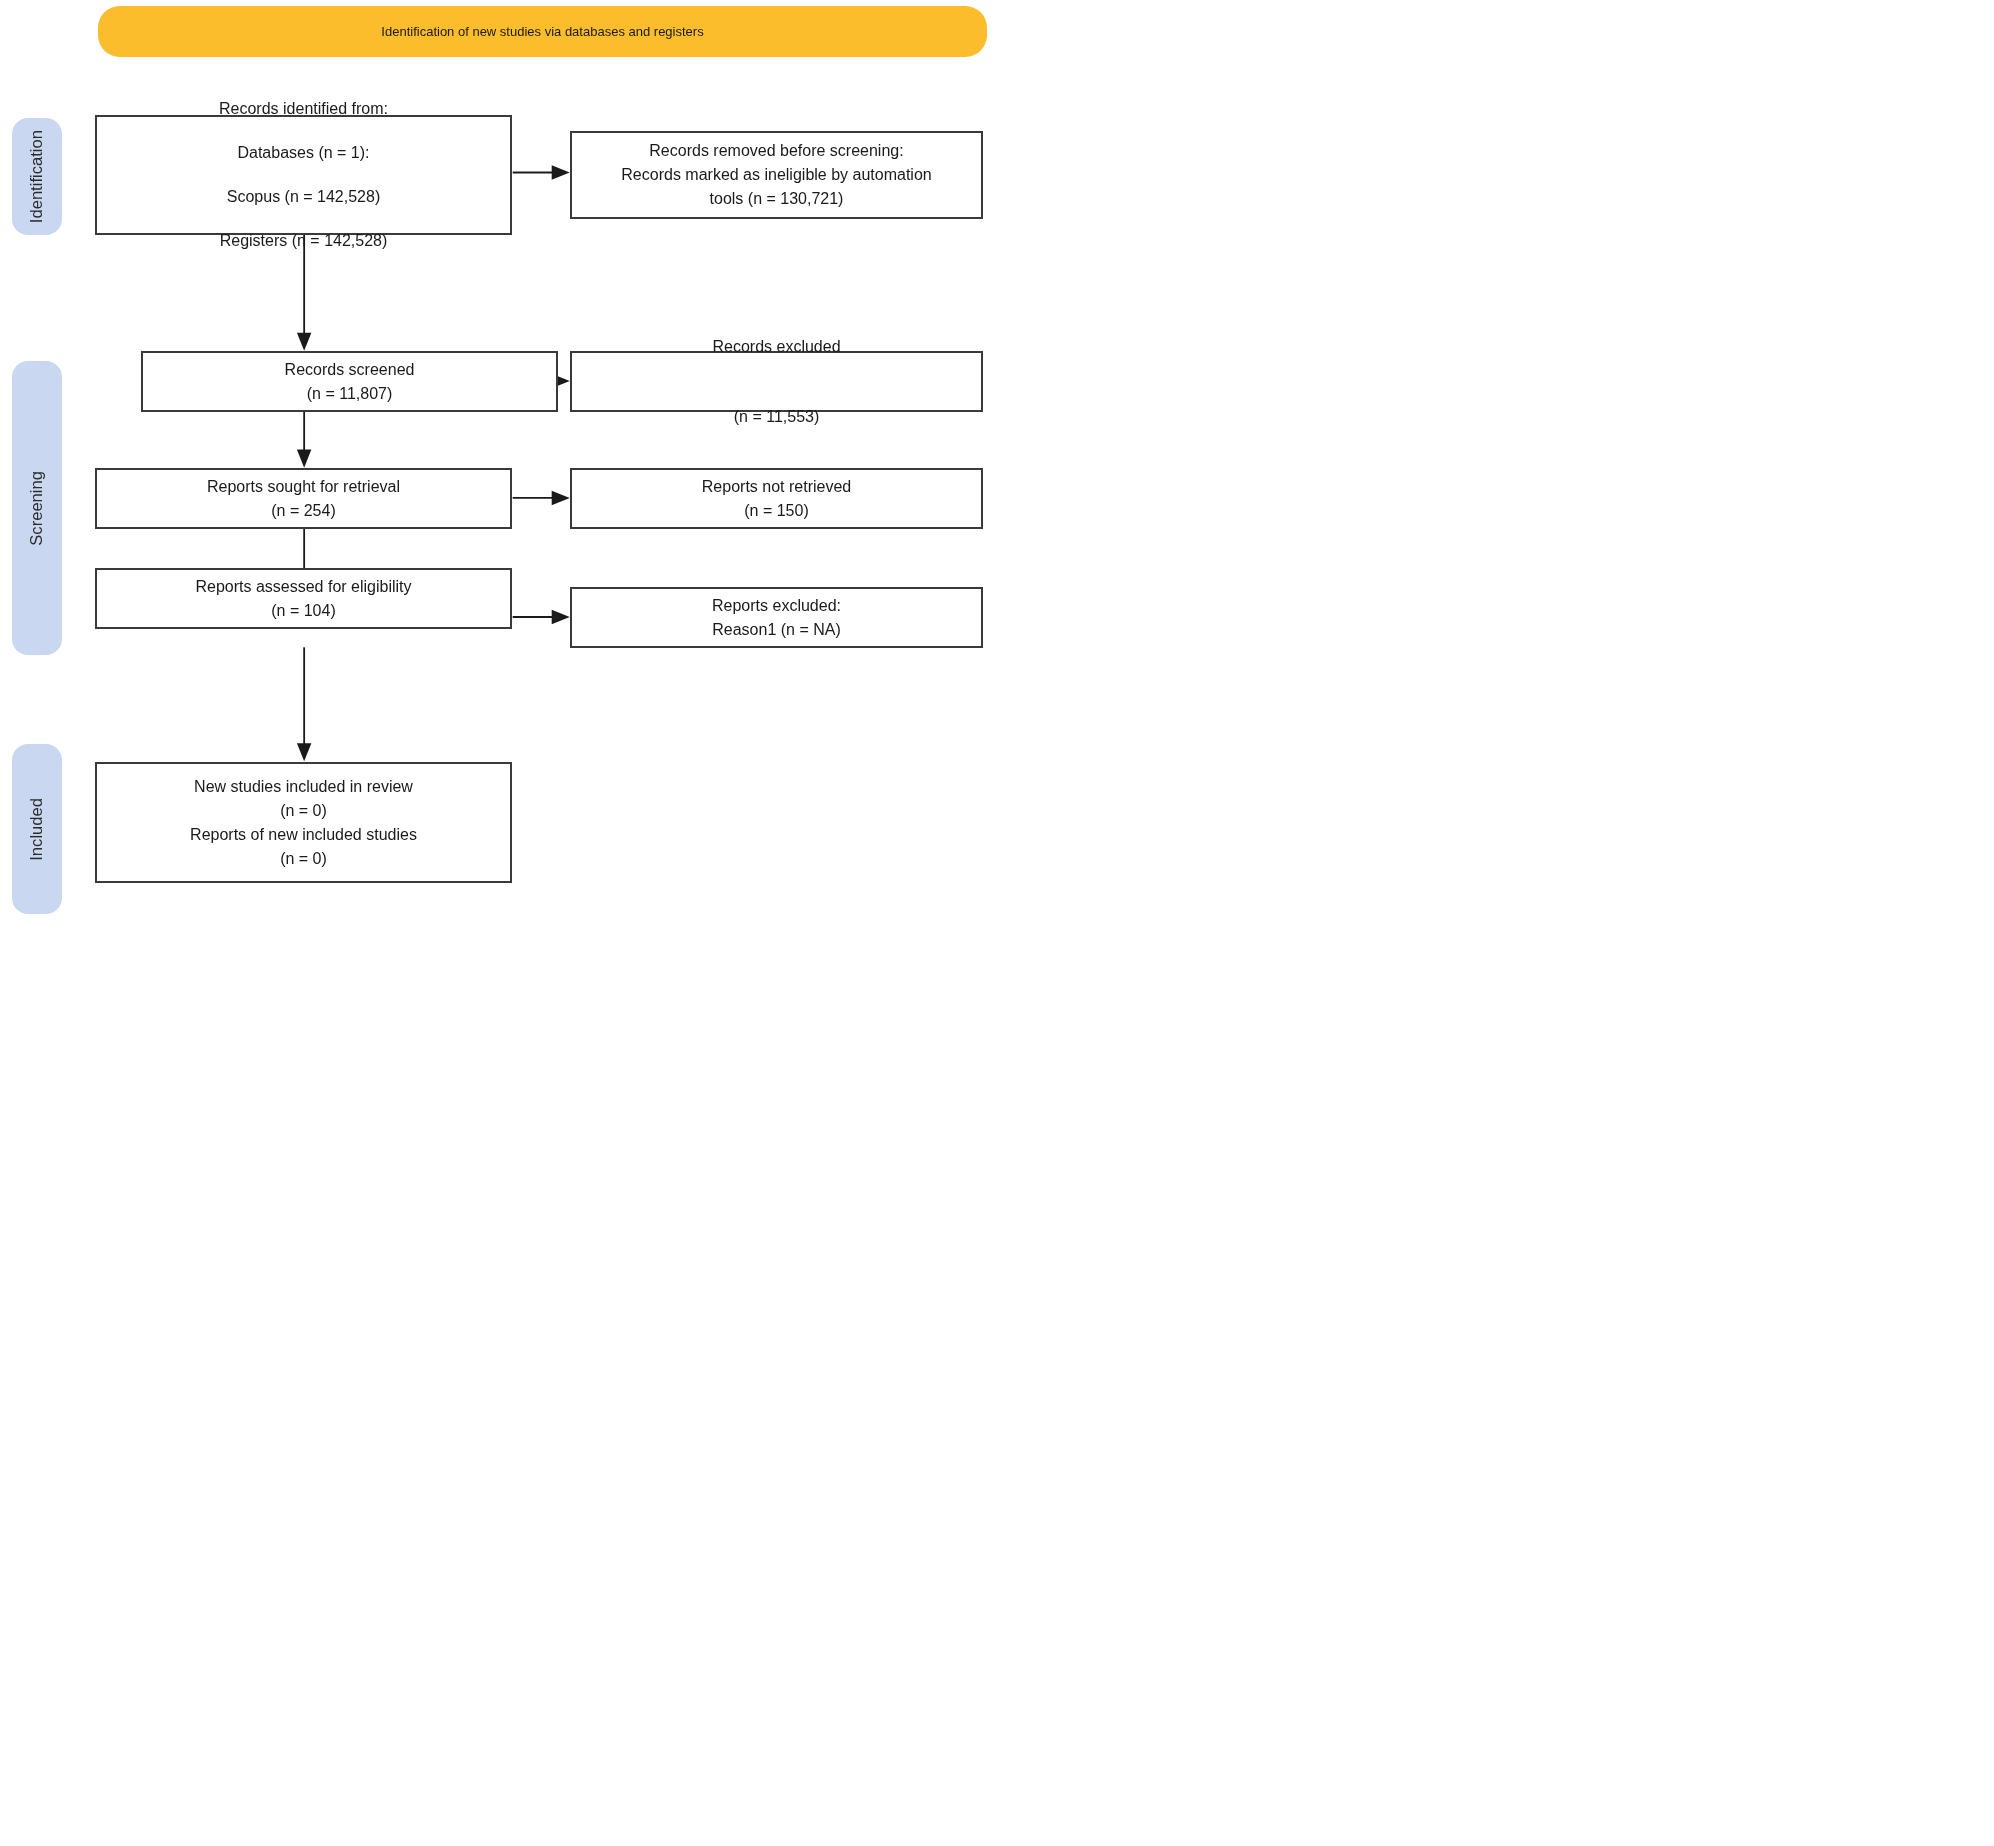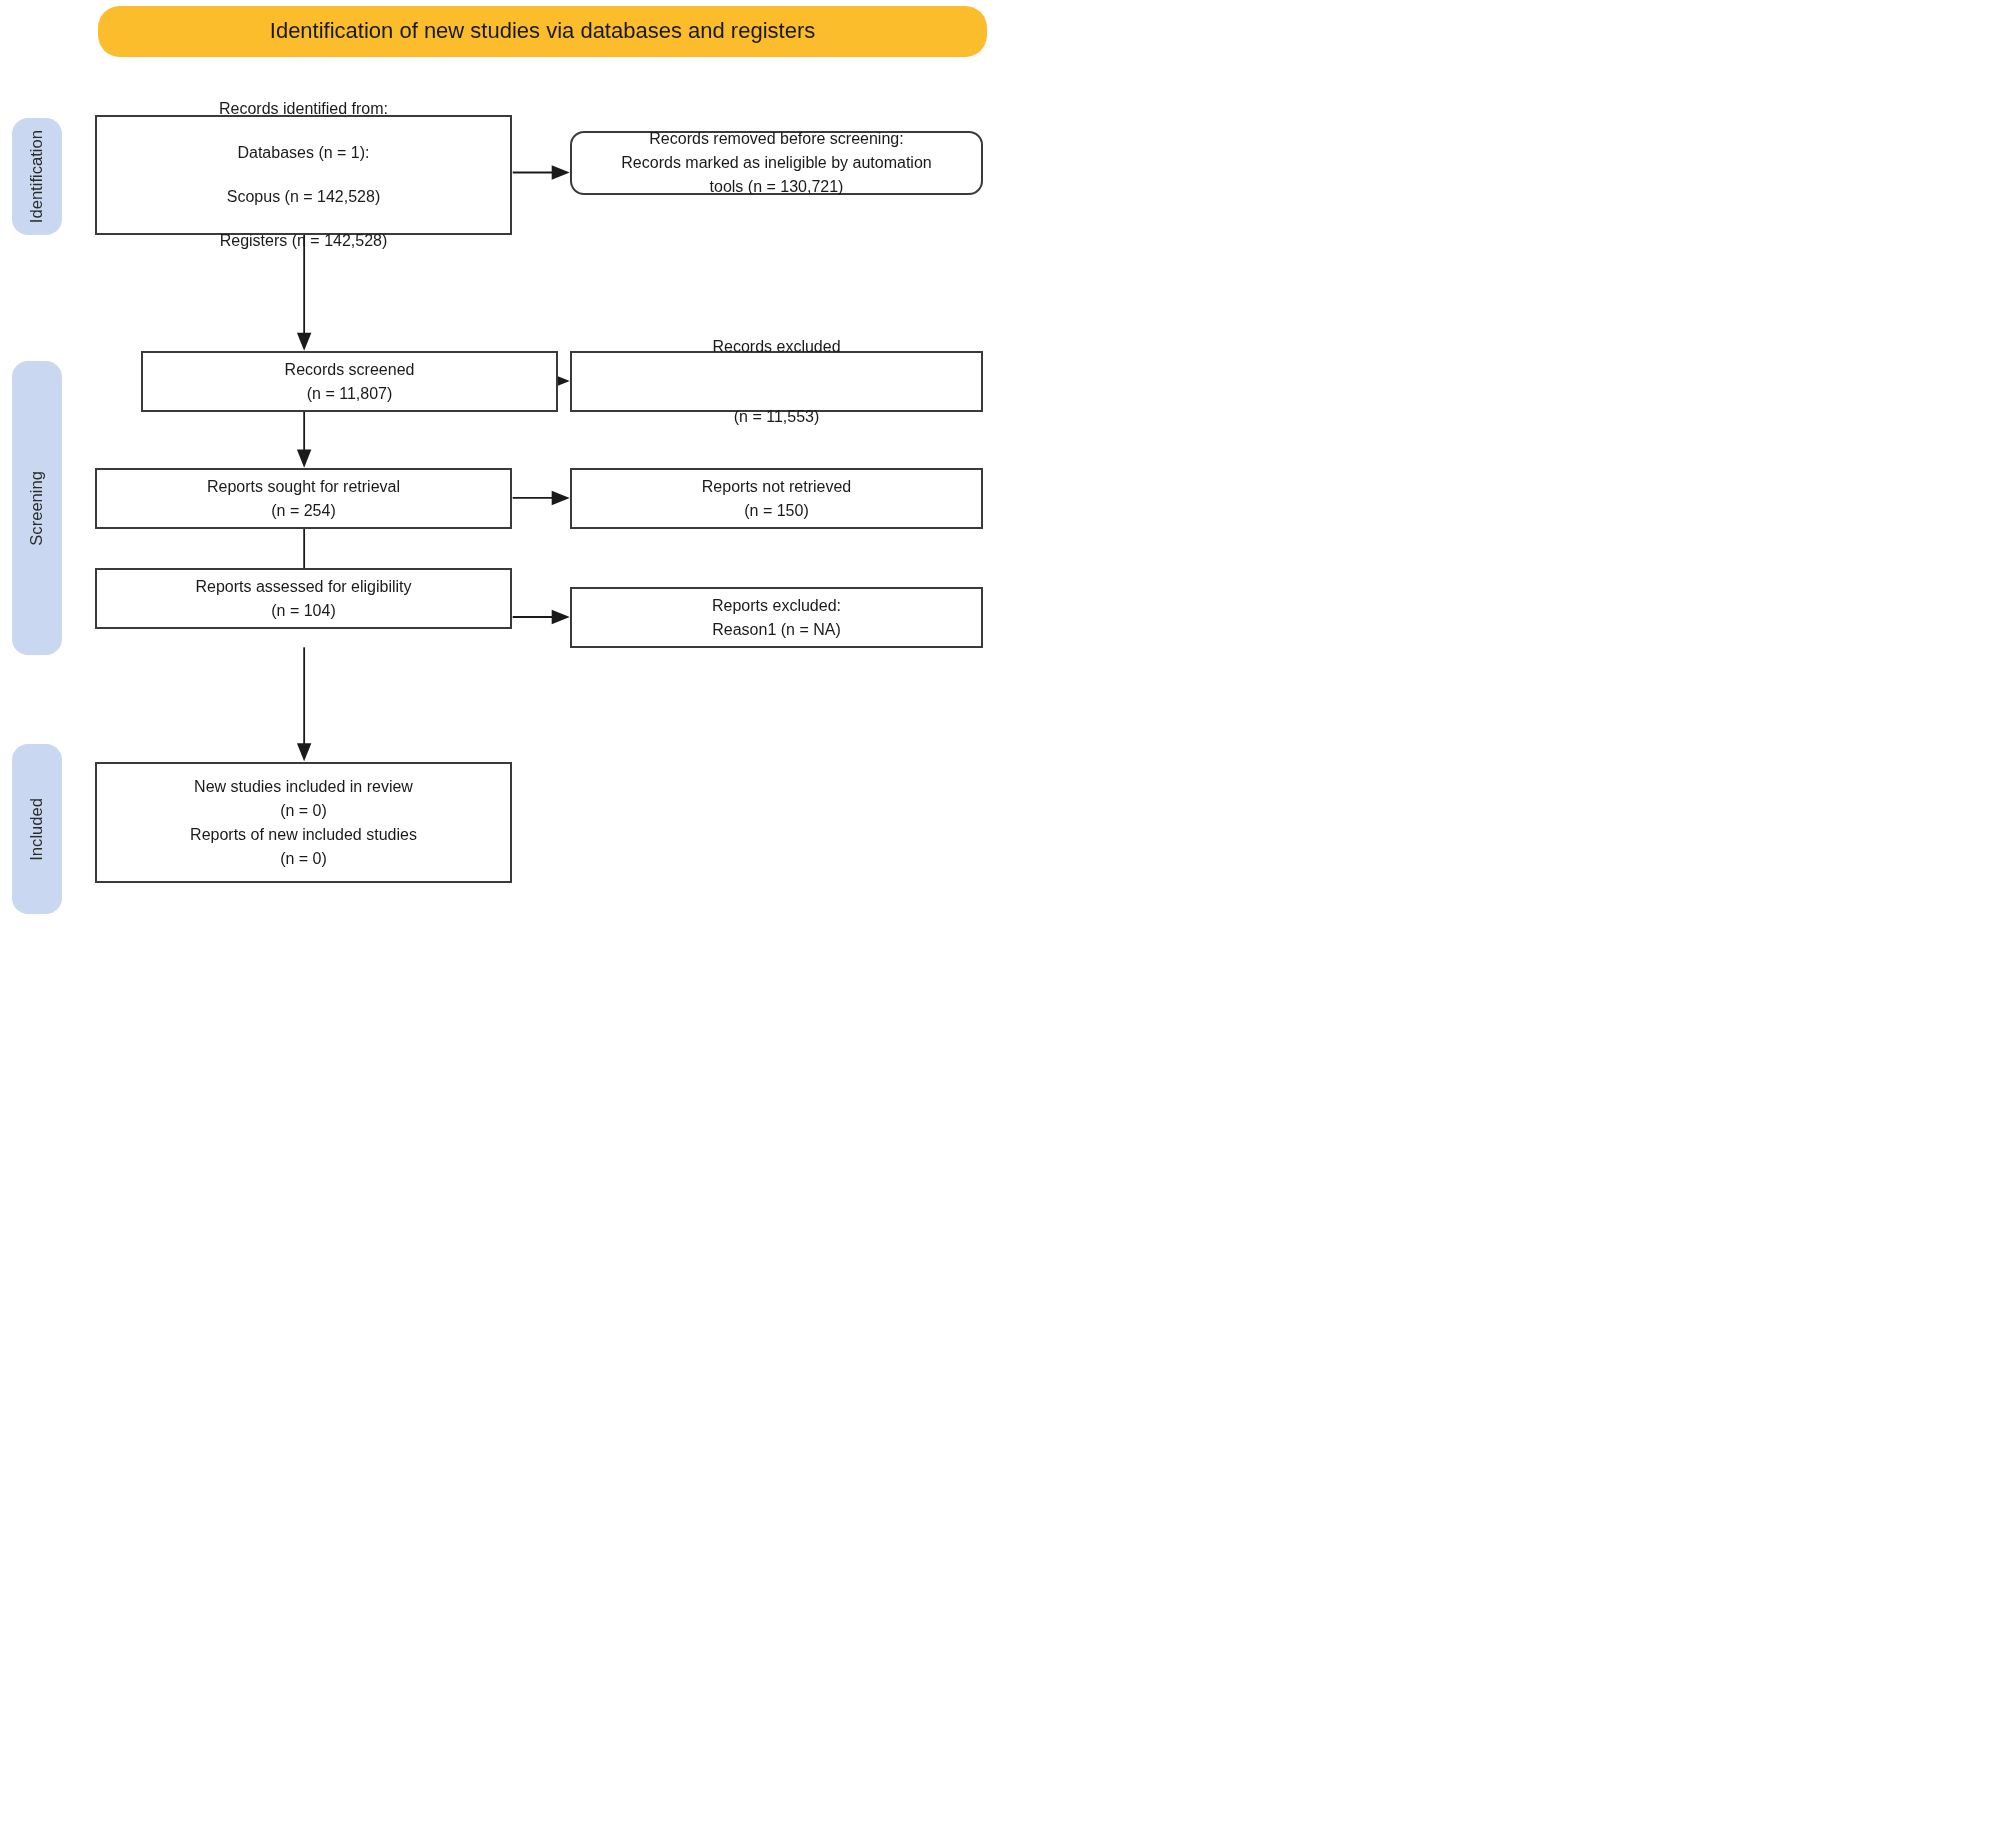--- a/index.html
+++ b/index.html
@@ -16,21 +16,21 @@
     color: #1a1a1a;
     overflow: hidden;
   }
   .banner {
     position: absolute;
     left: 98px; top: 5.8px;
     width: 889px; height: 51px;
     background: #FBBD2B;
     border-radius: 21.7px;
     display: flex; align-items: center; justify-content: center;
-    font-size: 22px;
+    font-size: 13px;
     color: #1a1a1a;
   }
   .stage-pill {
     position: absolute;
     left: 12.3px;
     width: 50px;
     background: #C9D8F0;
     border-radius: 16px;
     display: flex; align-items: center; justify-content: center;
   }
@@ -52,21 +52,21 @@
     display: flex; flex-direction: column;
     align-items: center; justify-content: center;
     text-align: center;
     font-size: 16px;
     line-height: 1.5;
     padding: 1.4px 5.8px;
   }
   .col-left  { left: 95px; width: 417px; }
   .col-right { left: 570px; width: 413px; }
   #box-records-identified   { top: 115px;  height: 120px; gap: 20px; }
-  #box-records-removed      { top: 131px;  height: 64px; border-radius: 14px; }
+  #box-records-removed      { top: 131px;  height: 88px; }
   #box-records-screened     { top: 351px;  height: 61px; margin-left: 46px; }
   #box-records-excluded     { top: 351px;  height: 61px; gap: 46px; }
   #box-reports-sought       { top: 468px;  height: 61px; }
   #box-reports-not-retrieved{ top: 468px;  height: 61px; }
   #box-reports-assessed     { top: 568px;  height: 61px; }
   #box-reports-excluded     { top: 587px;  height: 61px; }
   #box-studies-included     { top: 762px; height: 121px; }
   #arrow-layer {
     position: absolute;
     left: 0; top: 0;

